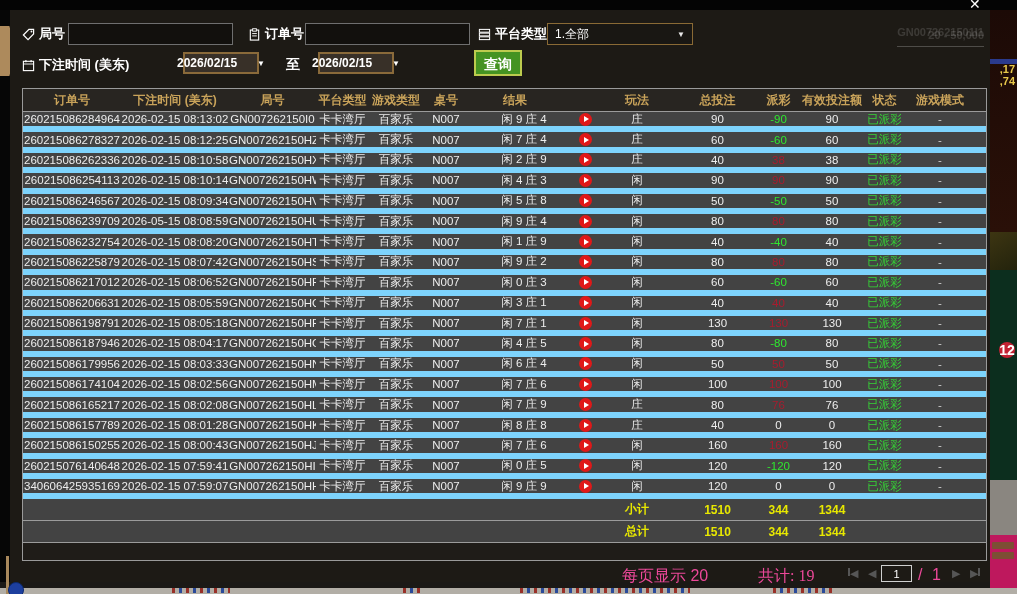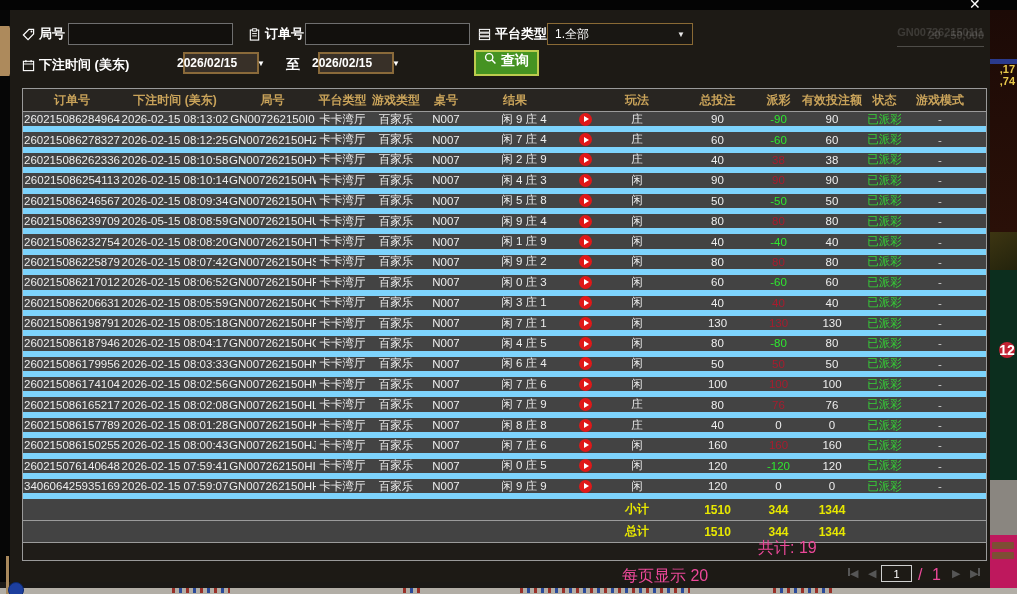--- a/index.html
+++ b/index.html
@@ -43,21 +43,21 @@
   .lbl svg{flex:0 0 auto;}
   .txt-input{position:absolute;background:#12100d;border:1px solid #6f6f6f;height:22px;color:#fff;
              padding:0 5px;font-size:12px;box-sizing:border-box;outline:none;font-family:inherit;}
   .select-box{position:absolute;background:#191713;border:1px solid #8a6a35;height:22px;color:#fff;font-size:12px;
               display:flex;align-items:center;justify-content:space-between;padding:0 7px;box-sizing:border-box;cursor:pointer;}
   .select-box .arr{font-size:8px;color:#e8e8e8;}
   .date-box{position:absolute;background:#383028;border:2px solid #8a6a3a;height:22px;color:#fff;font-size:12px;
             display:flex;align-items:center;justify-content:center;gap:20px;box-sizing:border-box;cursor:pointer;font-weight:bold;}
   .date-box .arr{font-size:8px;}
   .query-btn{position:absolute;background:#459322;border:2px solid #bccb4e;color:#fff;font-size:14px;font-weight:bold;
-             display:flex;gap:4px;padding:0 8px;height:26px;box-sizing:border-box;cursor:pointer;}
+             display:flex;align-items:center;gap:4px;padding:0 8px;height:26px;box-sizing:border-box;cursor:pointer;flex-direction:column;}
 
   
   .table-wrap{position:absolute;left:12px;top:78px;width:965px;height:473px;border:1px solid #9a9a9a;
               box-sizing:border-box;overflow:hidden;display:flex;flex-direction:column;background:#211e1a;}
   .trow{display:grid;grid-template-columns:98px 108px 87px 53px 54px 46px 144px 48px 85px 55px 62px 43px 80px;
         align-items:center;}
   .trow > :nth-child(9){padding-left:28px;box-sizing:border-box;}
   .trow > :nth-child(10){padding-left:10px;box-sizing:border-box;}
   .trow > :nth-child(13){padding-right:12px;box-sizing:border-box;}
   .thead{height:22px;flex:0 0 22px;background:#282521;color:#c9a35a;font-weight:bold;font-size:12px;
@@ -610,21 +610,21 @@
             <div class="td">344</div>
             <div class="td">1344</div>
             <div class="td"></div>
             <div class="td"></div>
           </div>
         </div>
       <div class="table-fill"></div>
     </div>
 
     <div class="ftext" style="left:612px;top:556px;">每页显示 20</div>
-    <div class="ftext" style="left:748px;top:528px;">共计: 19</div>
+    <div class="ftext" style="left:748px;top:556px;font-family:Liberation Serif, serif;">共计: 19</div>
     <div class="pg" style="left:838px;top:556px;"><span class="bar"></span>◀</div>
     <div class="pg" style="left:858px;top:556px;">◀</div>
     <input class="page-input" style="left: 871px; top: 555px;" value="1">
     <div class="ftext" style="left:908px;top:556px;">/</div>
     <div class="ftext" style="left:922px;top:556px;">1</div>
     <div class="pg" style="left:942px;top:556px;">▶</div>
     <div class="pg" style="left:960px;top:556px;">▶<span class="bar"></span></div>
   </div>
 </div>
 

